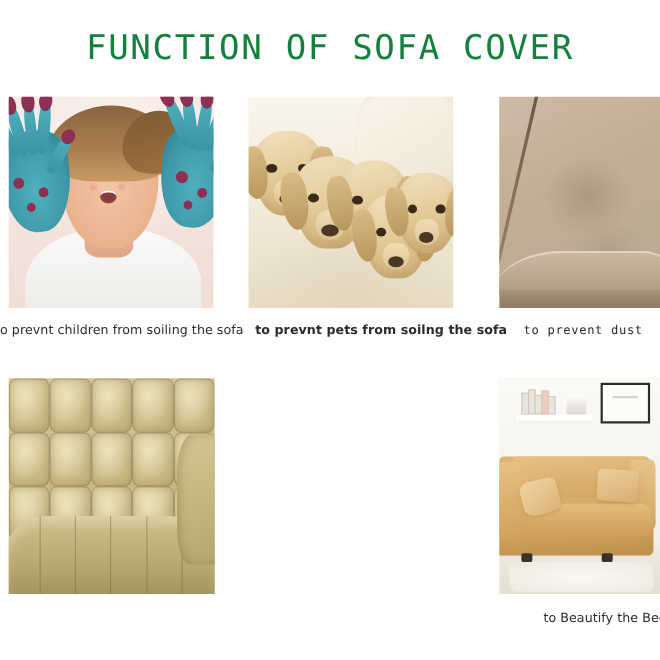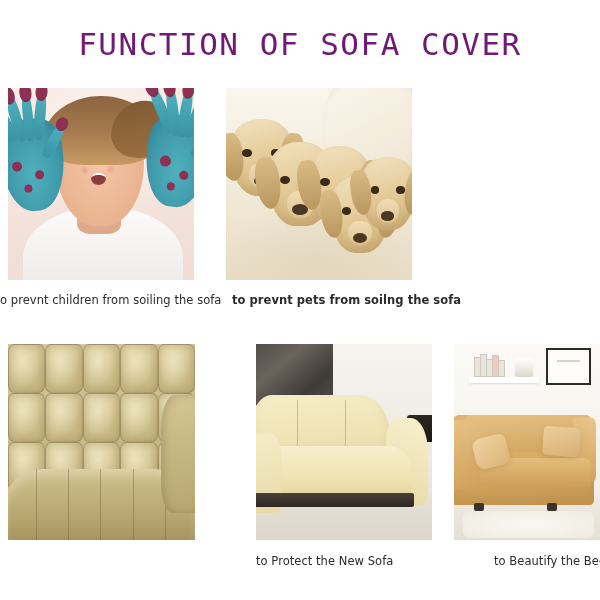--- a/index.html
+++ b/index.html
@@ -20,21 +20,21 @@
   .page-title {
     position: absolute;
     left: 0;
     top: 26px;
     width: 600px;
     text-align: center;
     font-family: "DejaVu Sans Mono", "Liberation Mono", monospace;
     font-size: 31px;
     font-weight: 400;
     letter-spacing: 1.5px;
-    color: #701a75;
+    color: #15803d;
     white-space: nowrap;
   }
 
   
   .grid {
     position: absolute;
     left: 0;
     top: 82px;
     width: 600px;
     height: 500px;
@@ -412,20 +412,31 @@
           <div class="eyeP le"></div>
             <div class="eyeP re"></div>
           <div class="snout"></div>
             <div class="nose"></div>
         </div>
       </div>
     </div>
     <div class="caption" style="left:6px; top:205px;font-weight:bold;">to prevnt pets from soilng the sofa</div>
   </div>
 
+  <div class="cell" style="left:454px; top:6px; width:146px; height:225px;">
+    <div class="photo ph-dust" style="width:146px; height:192px;">
+      <div class="scene">
+        <div class="dust-bg"></div>
+        <div class="dust-seam"></div>
+        <div class="dust-edge"></div>
+        <div class="dust-bottom"></div>
+      </div>
+    </div>
+    <div class="caption mono" style="left:22px; top:206px;">to prevent dust</div>
+  </div>
 
   <div class="cell" style="left:8px; top:262px; width:187px; height:230px;">
     <div class="photo ph-old" style="width:187px; height:196px;">
       <div class="scene">
         <div class="old-bg"></div>
         <div class="tuft-grid">
           <div class="tuft"></div>
             <div class="tuft"></div>
             <div class="tuft"></div>
             <div class="tuft"></div>
@@ -454,39 +465,20 @@
               <span></span>
               <span></span>
               <span></span>
             </div>
         </div>
         <div class="old-arm"></div>
       </div>
     </div>
   </div>
 
-  <div class="cell" style="left:256px; top:262px; width:176px; height:230px;">
-    <div class="photo ph-new" style="width:176px; height:196px;">
-      <div class="scene">
-        <div class="new-wall"></div>
-        <div class="new-art"></div>
-        <div class="new-floor"></div>
-        <div class="new-side"></div>
-        <div class="new-back">
-          <div class="div" style="left:34%;"></div>
-          <div class="div" style="left:68%;"></div>
-        </div>
-        <div class="new-armR"></div>
-        <div class="new-seat"></div>
-        <div class="new-armL"></div>
-        <div class="new-base"></div>
-      </div>
-    </div>
-    <div class="caption" style="left:0px; top:210px;">to Protect the New Sofa</div>
-  </div>
 
   <div class="cell" style="left:454px; top:262px; width:146px; height:230px;">
     <div class="photo ph-beauty" style="width:146px; height:196px;">
       <div class="scene">
         <div class="b-wall"></div>
         <div class="b-books">
           <i style="left:0%;  height:78%;"></i>
           <i style="left:18%; height:92%;"></i>
           <i style="left:36%; height:70%;"></i>
           <i style="left:54%; height:86%; background:#f0c9c2;"></i>

